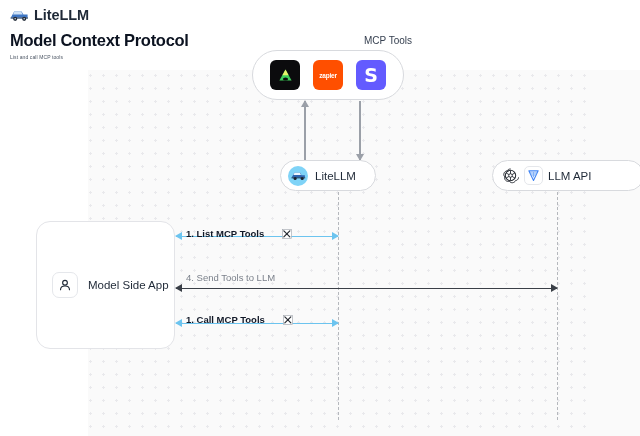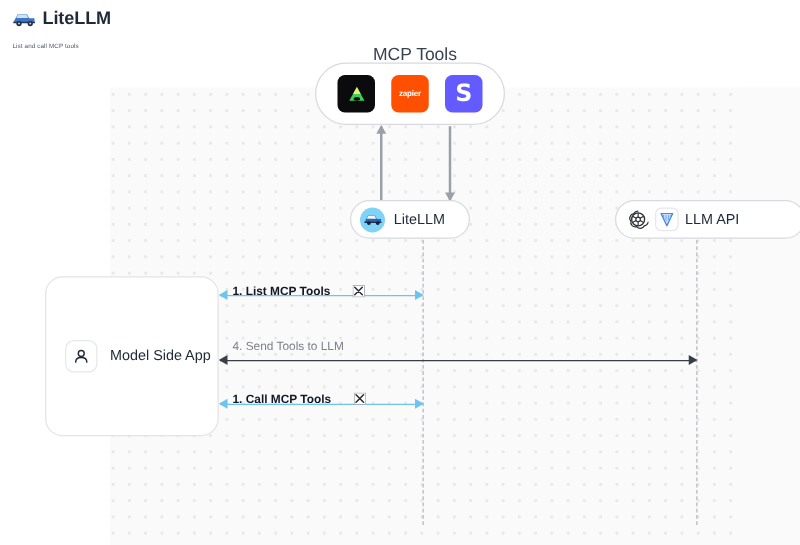--- a/index.html
+++ b/index.html
@@ -117,22 +117,22 @@
     color: #1f2937;
     font-weight: 400;
     white-space: nowrap;
   }
 
   
   #mcp-tools-title {
     position: absolute;
     left: 252px; top: 35px;
     width: 160px;
-    text-align: center;
-    font-size: 14px;
+    text-align: right;
+    font-size: 10px;
     color: #374151;
     z-index: 5;
   }
   #mcp-tools-box {
     left: 252px; top: 50px;
     width: 152px; height: 50px;
     border-radius: 25px;
     justify-content: center;
     gap: 13px;
   }
@@ -262,21 +262,21 @@
   .arrow-dark .line { background: #3a3f47; }
   .arrow-dark .head.left  { border-right: 7px solid #3a3f47; }
   .arrow-dark .head.right { border-left: 7px solid #3a3f47; }
 
   .arrow-label {
     position: absolute;
     font-size: 9.5px;
     white-space: nowrap;
     z-index: 5;
     display: flex;
-    align-items: flex-start;
+    align-items: center;
     gap: 18px;
   }
   .arrow-label.dark { color: #111827; font-weight: 600; }
   .arrow-label.muted { color: #7b818b; font-weight: 400; }
   .tool-emoji {
     display: inline-block;
     width: 10px; height: 10px;
     position: relative;
   }
 
@@ -332,20 +332,21 @@
         <circle cx="5.2" cy="10.8" r="0.8" fill="#c9d3e0"></circle>
         <circle cx="14.2" cy="10.8" r="2.1" fill="#222b38"></circle>
         <circle cx="14.2" cy="10.8" r="0.8" fill="#c9d3e0"></circle>
       </svg>
     </span>
     <span class="brand-text">LiteLLM</span>
   </div>
 </div>
 
 <div id="title-block">
+  <h1 id="page-title">Model Context Protocol</h1>
   <p id="page-subtitle">List and call MCP tools</p>
 </div>
 
 <div id="mcp-tools-title">MCP Tools</div>
 
 <div id="mcp-tools-box" class="node">
   <span class="tool-icon" id="tool-icon-supabase">
     <svg width="17" height="17" viewBox="0 0 17 17">
       <path d="M8.5 2.6 L14.6 13.6 L2.4 13.6 Z" fill="#3ecf5a"></path>
       <path d="M8.5 2.6 L11.6 8.2 L5.4 8.2 Z" fill="#e7f36a"></path>

